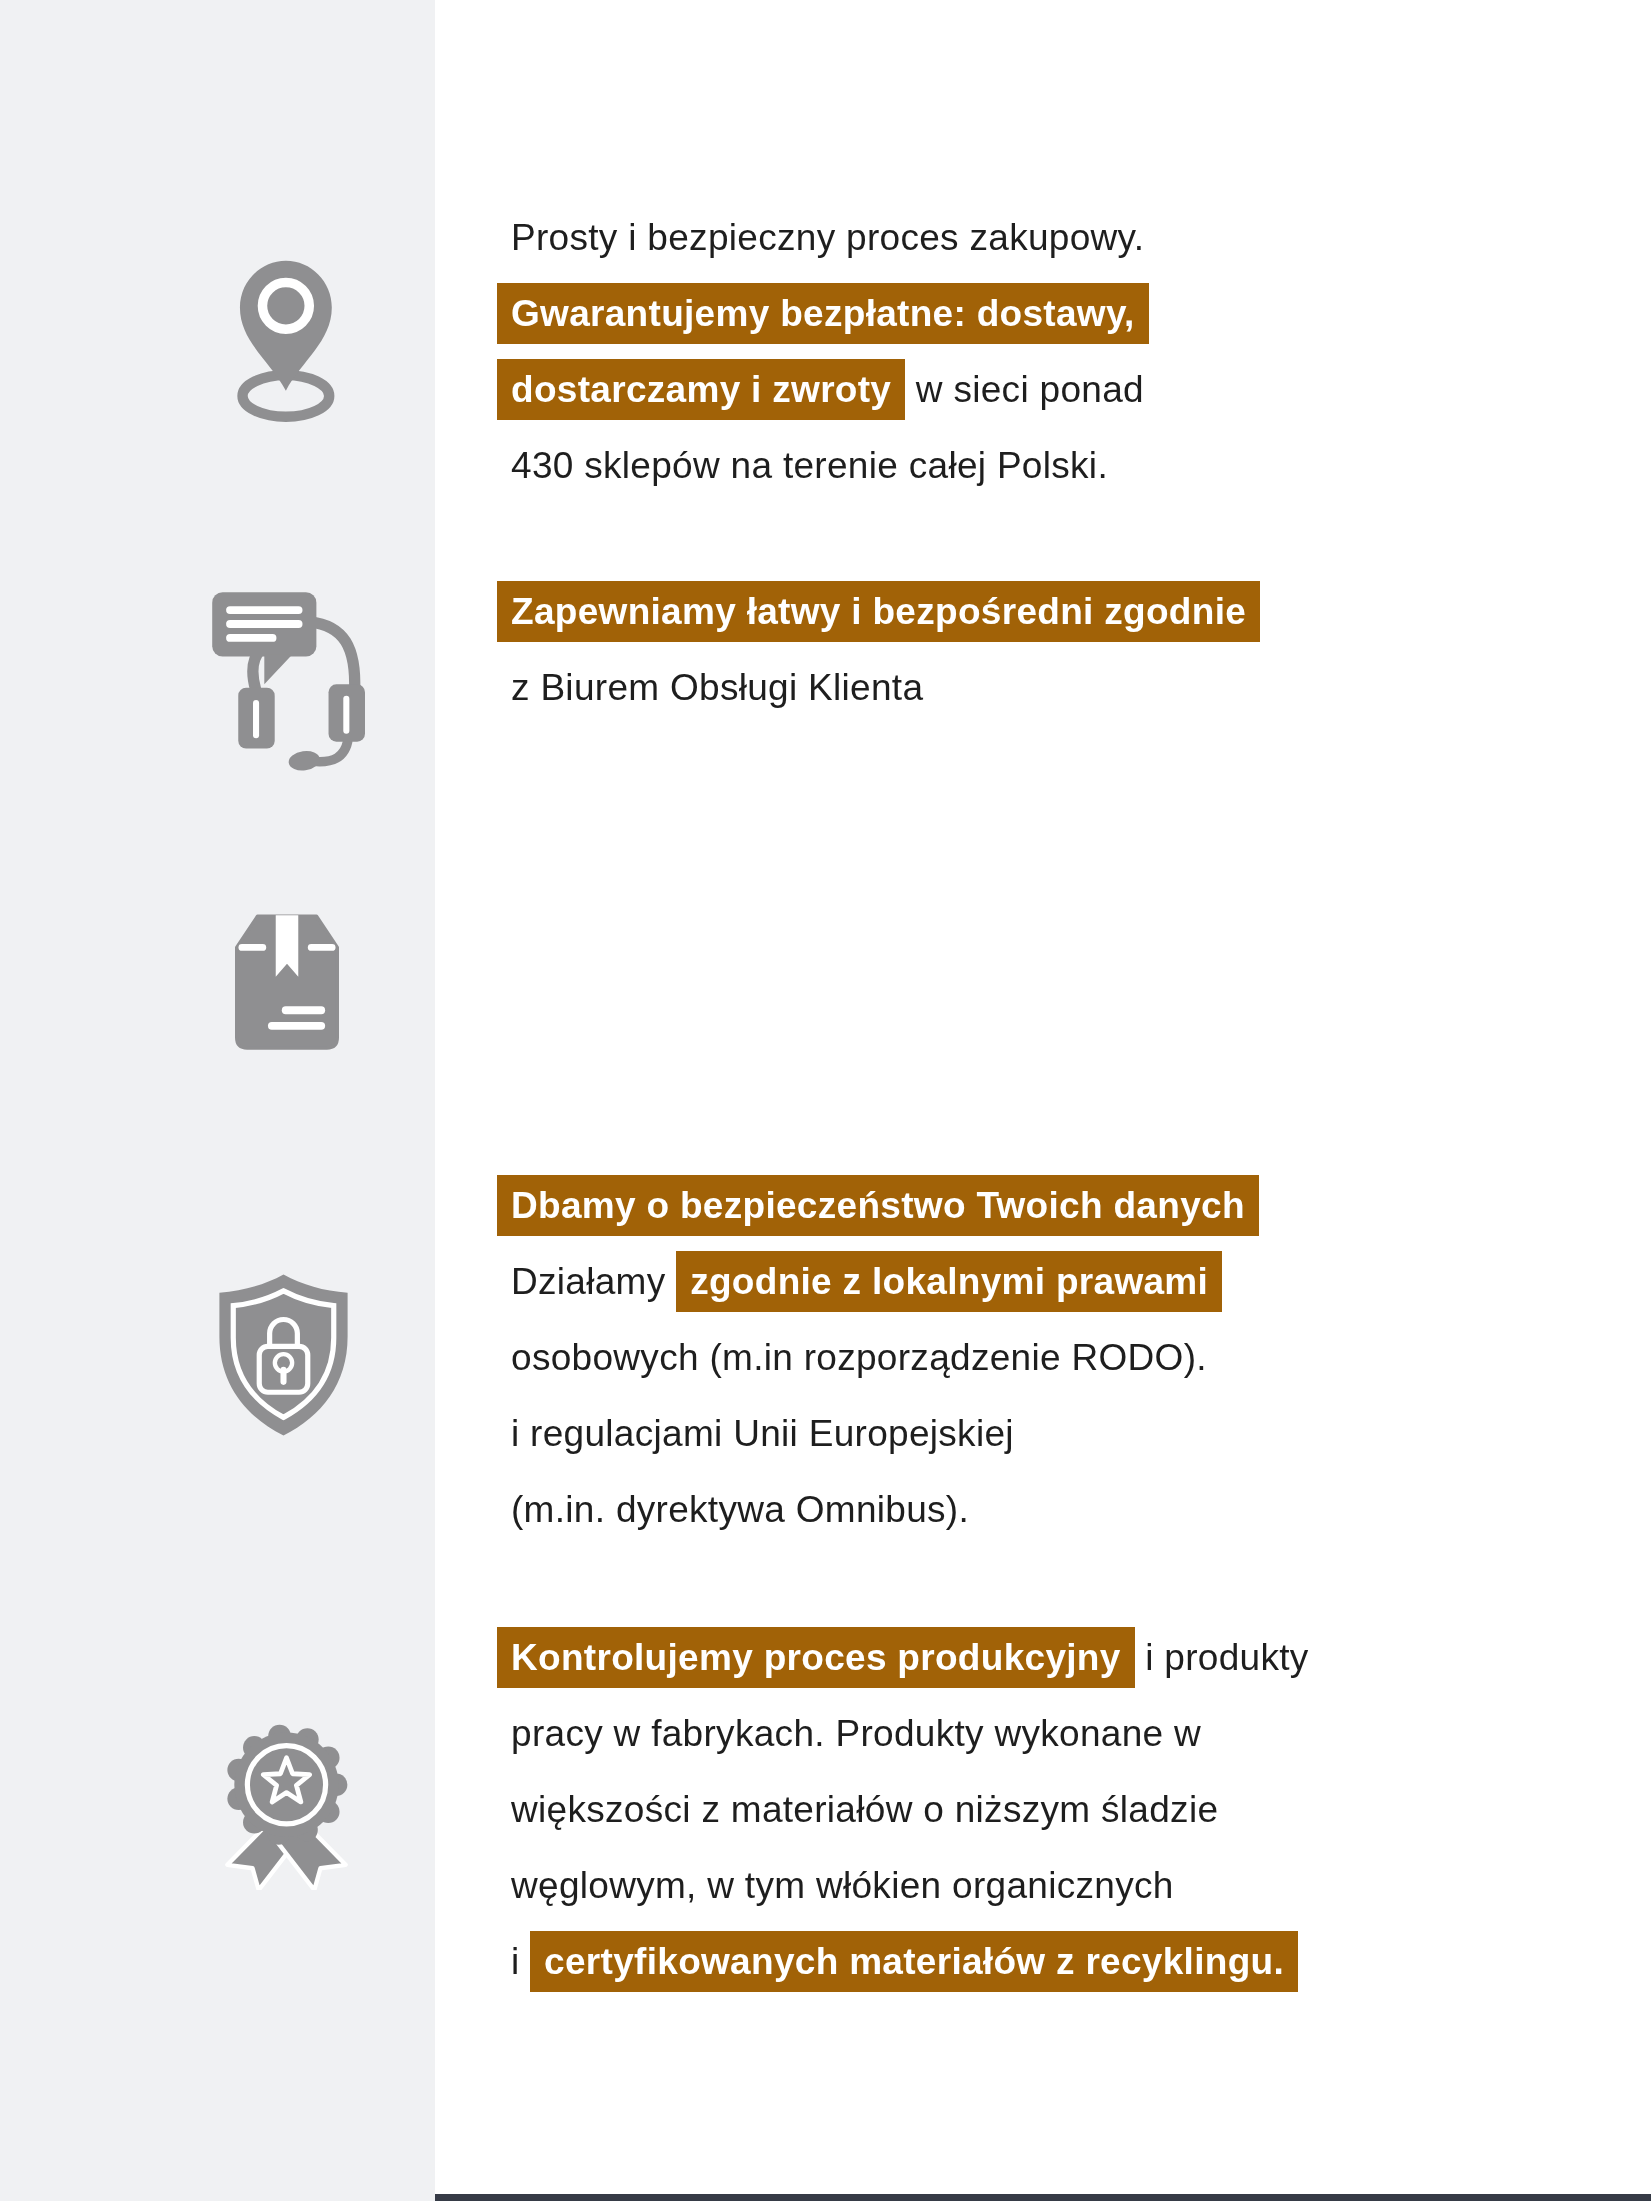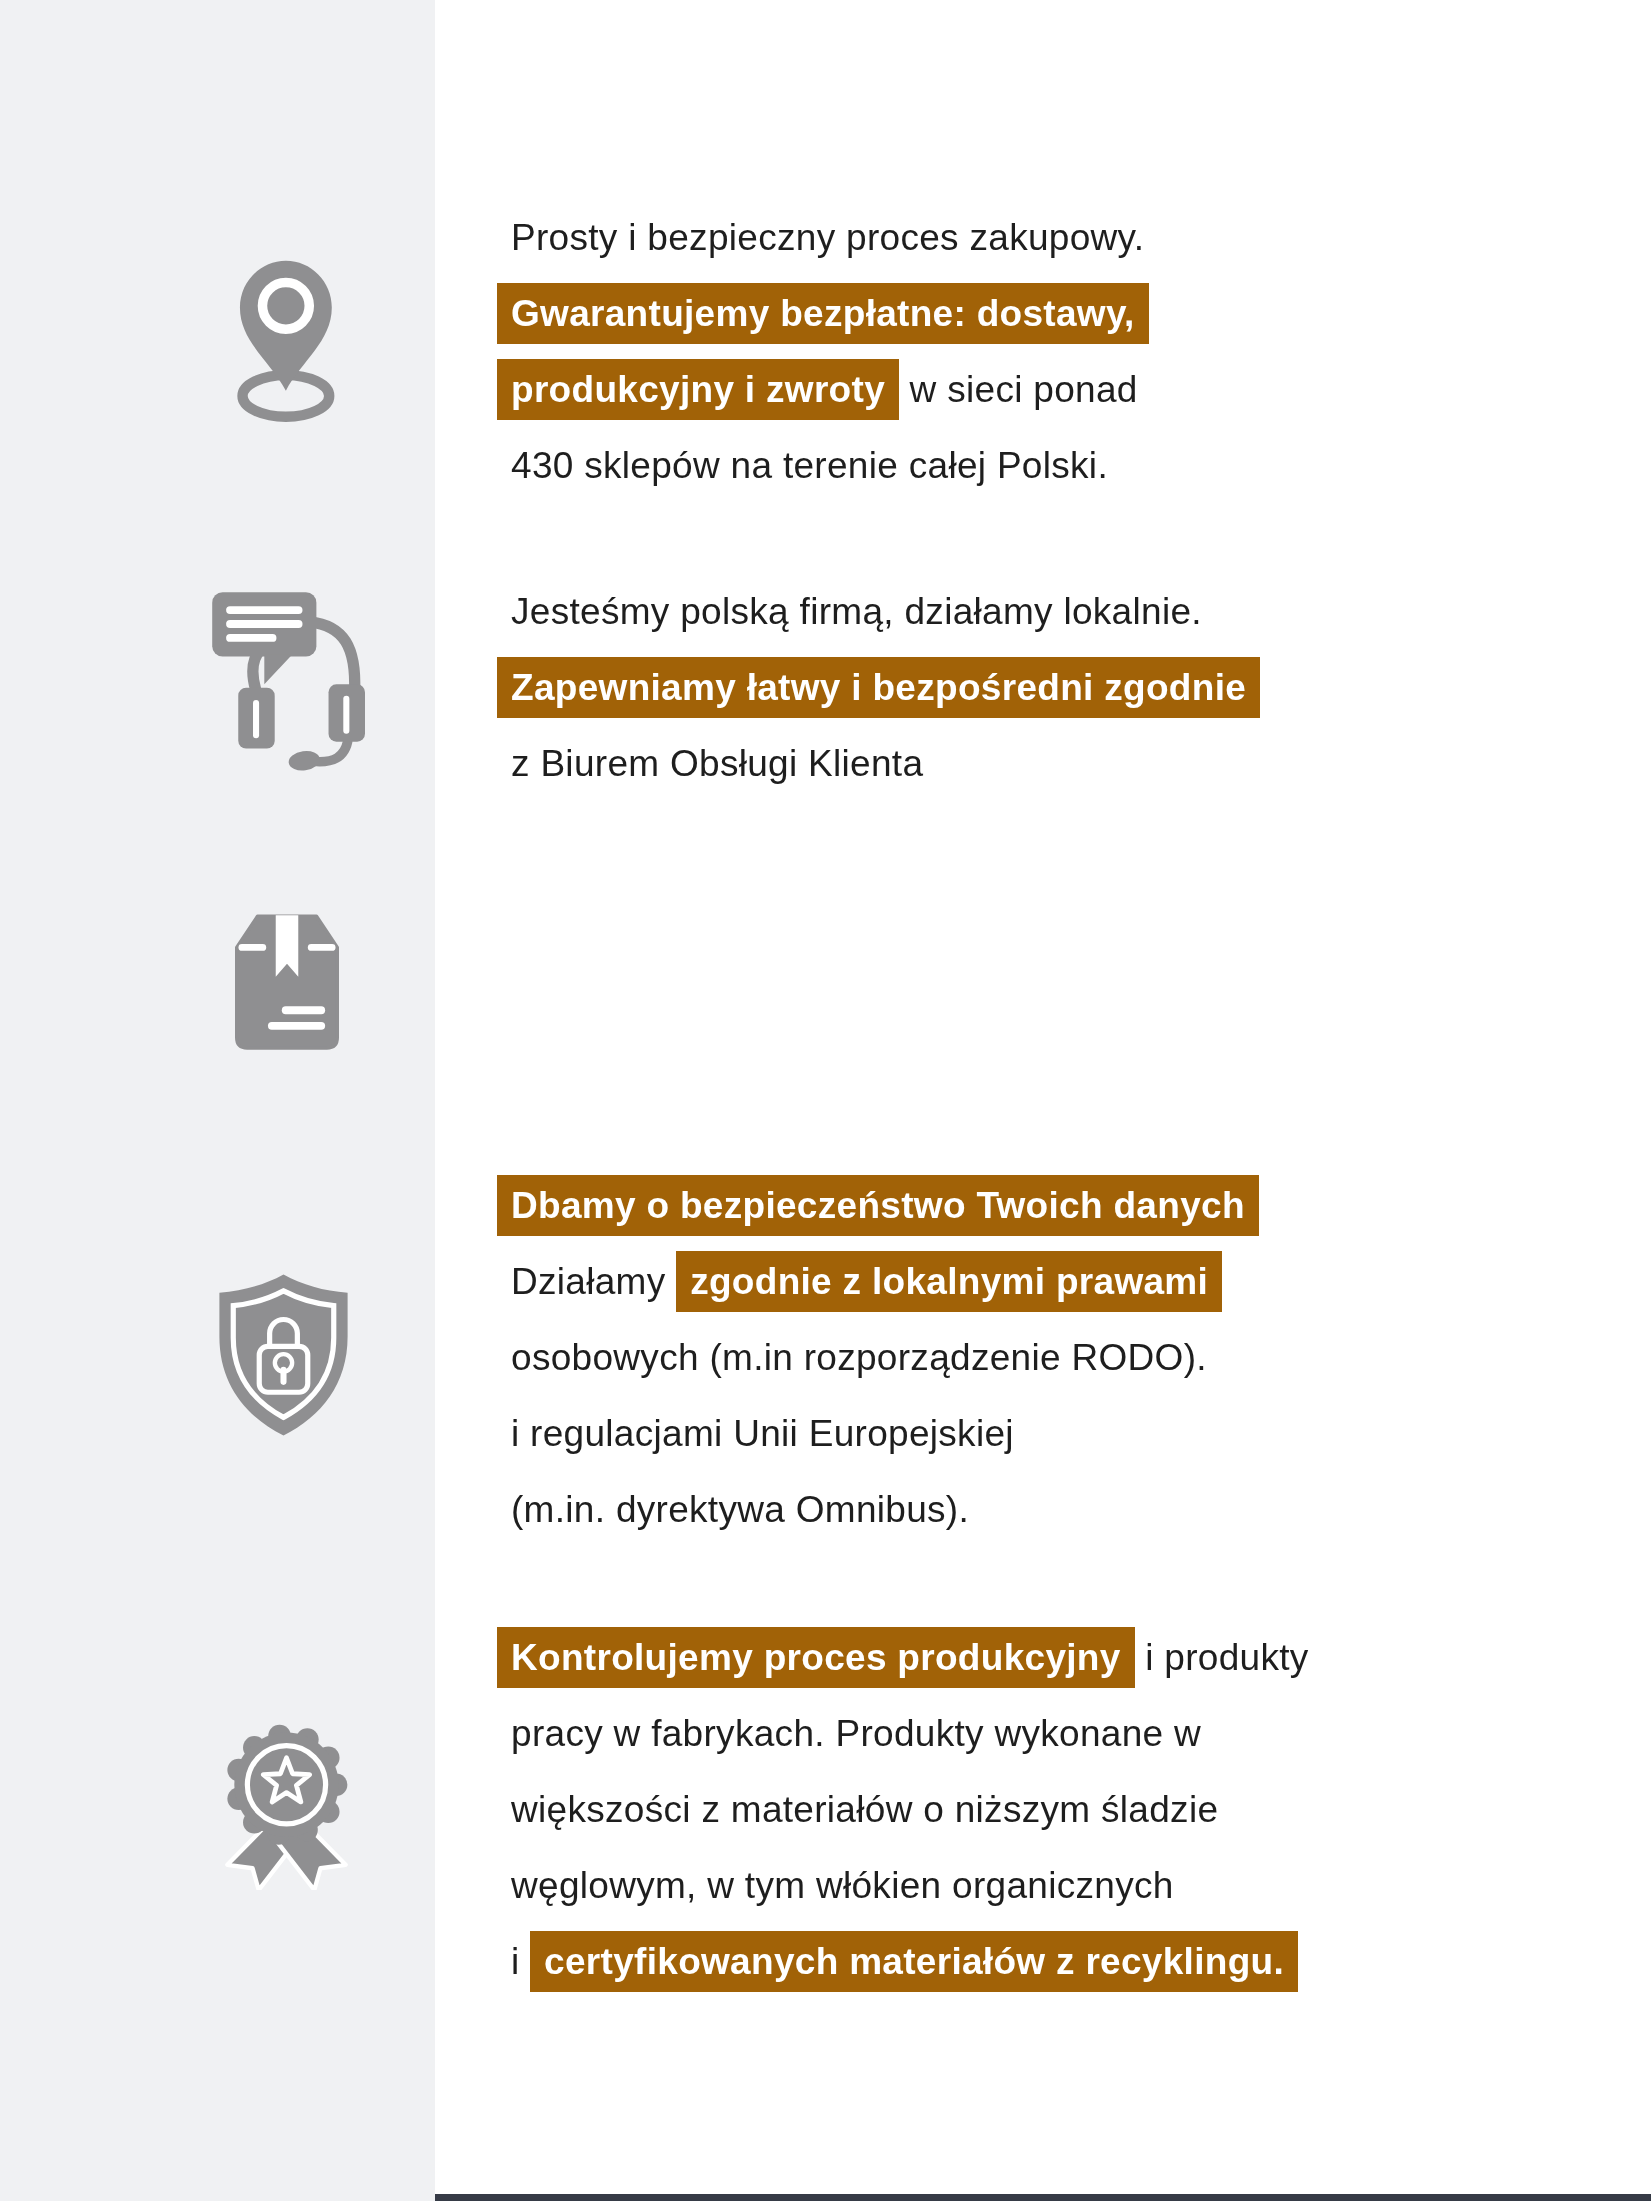--- a/index.html
+++ b/index.html
@@ -114,26 +114,25 @@
       </g>
       <circle cx="96" cy="86" r="60" fill="#8f8f91"></circle>
       <circle cx="96" cy="86" r="45" fill="none" stroke="#ffffff" stroke-width="6"></circle>
       <path d="M96,55 L103,73.3 L122.6,74.3 L107.4,86.7 L112.5,105.7 L96,95 L79.5,105.7 L84.6,86.7 L69.4,74.3 L89,73.3 Z" fill="#8f8f91" stroke="#ffffff" stroke-width="5.5" stroke-linejoin="round"></path>
     </svg>
   </div>
 
   <section class="feature f1">
     <div class="line"><span class="seg">Prosty i bezpieczny proces zakupowy.</span></div>
     <div class="line"><span class="seg hl">Gwarantujemy bezpłatne: dostawy,</span></div>
-    <div class="line"><span class="seg hl">produkcyjny i zwroty</span><span class="seg"> w sieci ponad</span></div>
+    <div class="line"><span class="seg hl">dostarczamy i zwroty</span><span class="seg"> w sieci ponad</span></div>
     <div class="line"><span class="seg">430 sklepów na terenie całej Polski.</span></div>
   </section>
 
   <section class="feature f2">
-    <div class="line"><span class="seg">Jesteśmy polską firmą, działamy lokalnie.</span></div>
     <div class="line"><span class="seg hl">Zapewniamy łatwy i bezpośredni zgodnie</span></div>
     <div class="line"><span class="seg">z Biurem Obsługi Klienta</span></div>
   </section>
 
 
   <section class="feature f4">
     <div class="line"><span class="seg hl">Dbamy o bezpieczeństwo Twoich danych</span></div>
     <div class="line"><span class="seg">Działamy </span><span class="seg hl">zgodnie z lokalnymi prawami</span></div>
     <div class="line"><span class="seg">osobowych (m.in rozporządzenie RODO).</span></div>
     <div class="line"><span class="seg">i regulacjami Unii Europejskiej</span></div>

